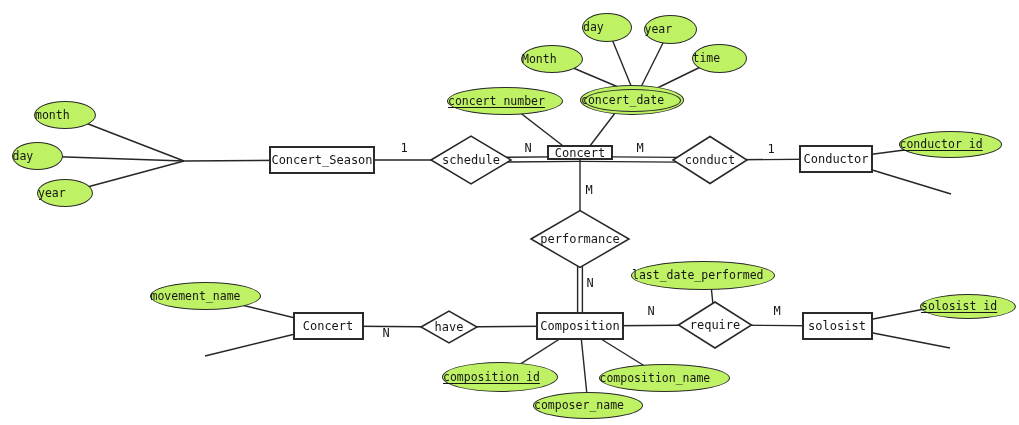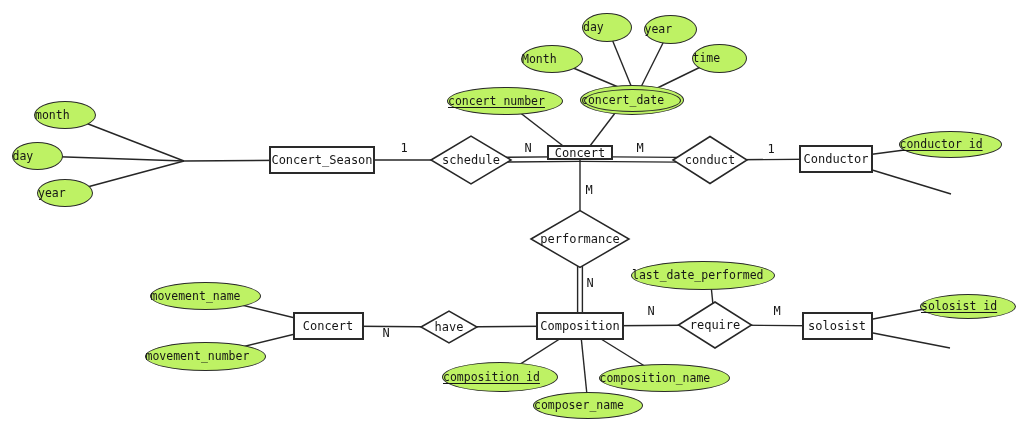--- a/index.html
+++ b/index.html
@@ -109,23 +109,20 @@
     </div>
     <div class="ellipse key" style="left: 447px; top: 87px; width: 116px; height: 28px;">
       <span>concert_number</span>
     </div>
     <div class="ellipse key" style="left: 898.5px; top: 130.5px; width: 103px; height: 27px;">
       <span>conductor_id</span>
     </div>
     <div class="ellipse" style="left: 149.5px; top: 282px; width: 111px; height: 28px;">
       <span>movement_name</span>
     </div>
-    <div class="ellipse" style="left: 144.5px; top: 341.5px; width: 121px; height: 29px;">
-      <span>movement_number</span>
-    </div>
     <div class="ellipse key" style="left: 442px; top: 362px; width: 116px; height: 30px;">
       <span>composition_id</span>
     </div>
     <div class="ellipse" style="left: 533px; top: 391.5px; width: 110px; height: 27px;">
       <span>composer_name</span>
     </div>
     <div class="ellipse" style="left: 598.5px; top: 364px; width: 131px; height: 28px;">
       <span>composition_name</span>
     </div>
     <div class="ellipse" style="left: 631px; top: 260.5px; width: 144px; height: 29px;">

